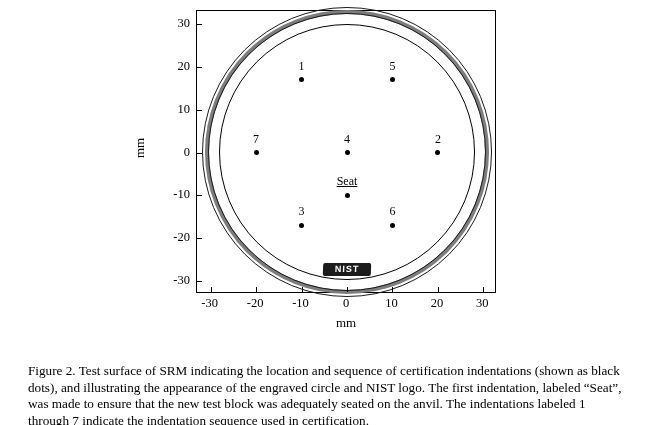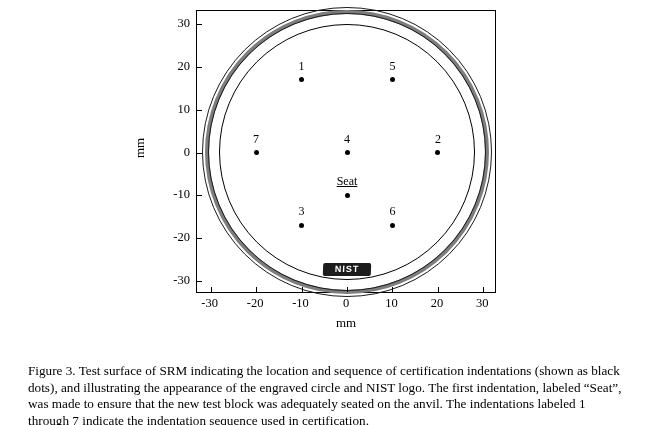--- a/index.html
+++ b/index.html
@@ -251,15 +251,15 @@
       <div class="ticklab-y" style="left: 154px; width: 36px; top: 108.621px;">10</div>
       <div class="ticklab-y" style="left: 154px; width: 36px; top: 65.7424px;">20</div>
       <div class="ticklab-y" style="left: 154px; width: 36px; top: 22.8636px;">30</div>
     </div>
 
   <div id="xlabel">mm</div>
   <div id="ylabel">mm</div>
 </div>
 
 <div id="caption">
-  <span class="lead">Figure 3.</span>
+  <span class="lead">Figure 2.</span>
   <span>Test surface of SRM indicating the location and sequence of certification indentations (shown as black dots), and illustrating the appearance of the engraved circle and NIST logo.  The first indentation, labeled “Seat”, was made to ensure that the new test block was adequately seated on the anvil.  The indentations labeled 1 through 7 indicate the indentation sequence used in certification.</span>
 </div>
 
 </body></html>

